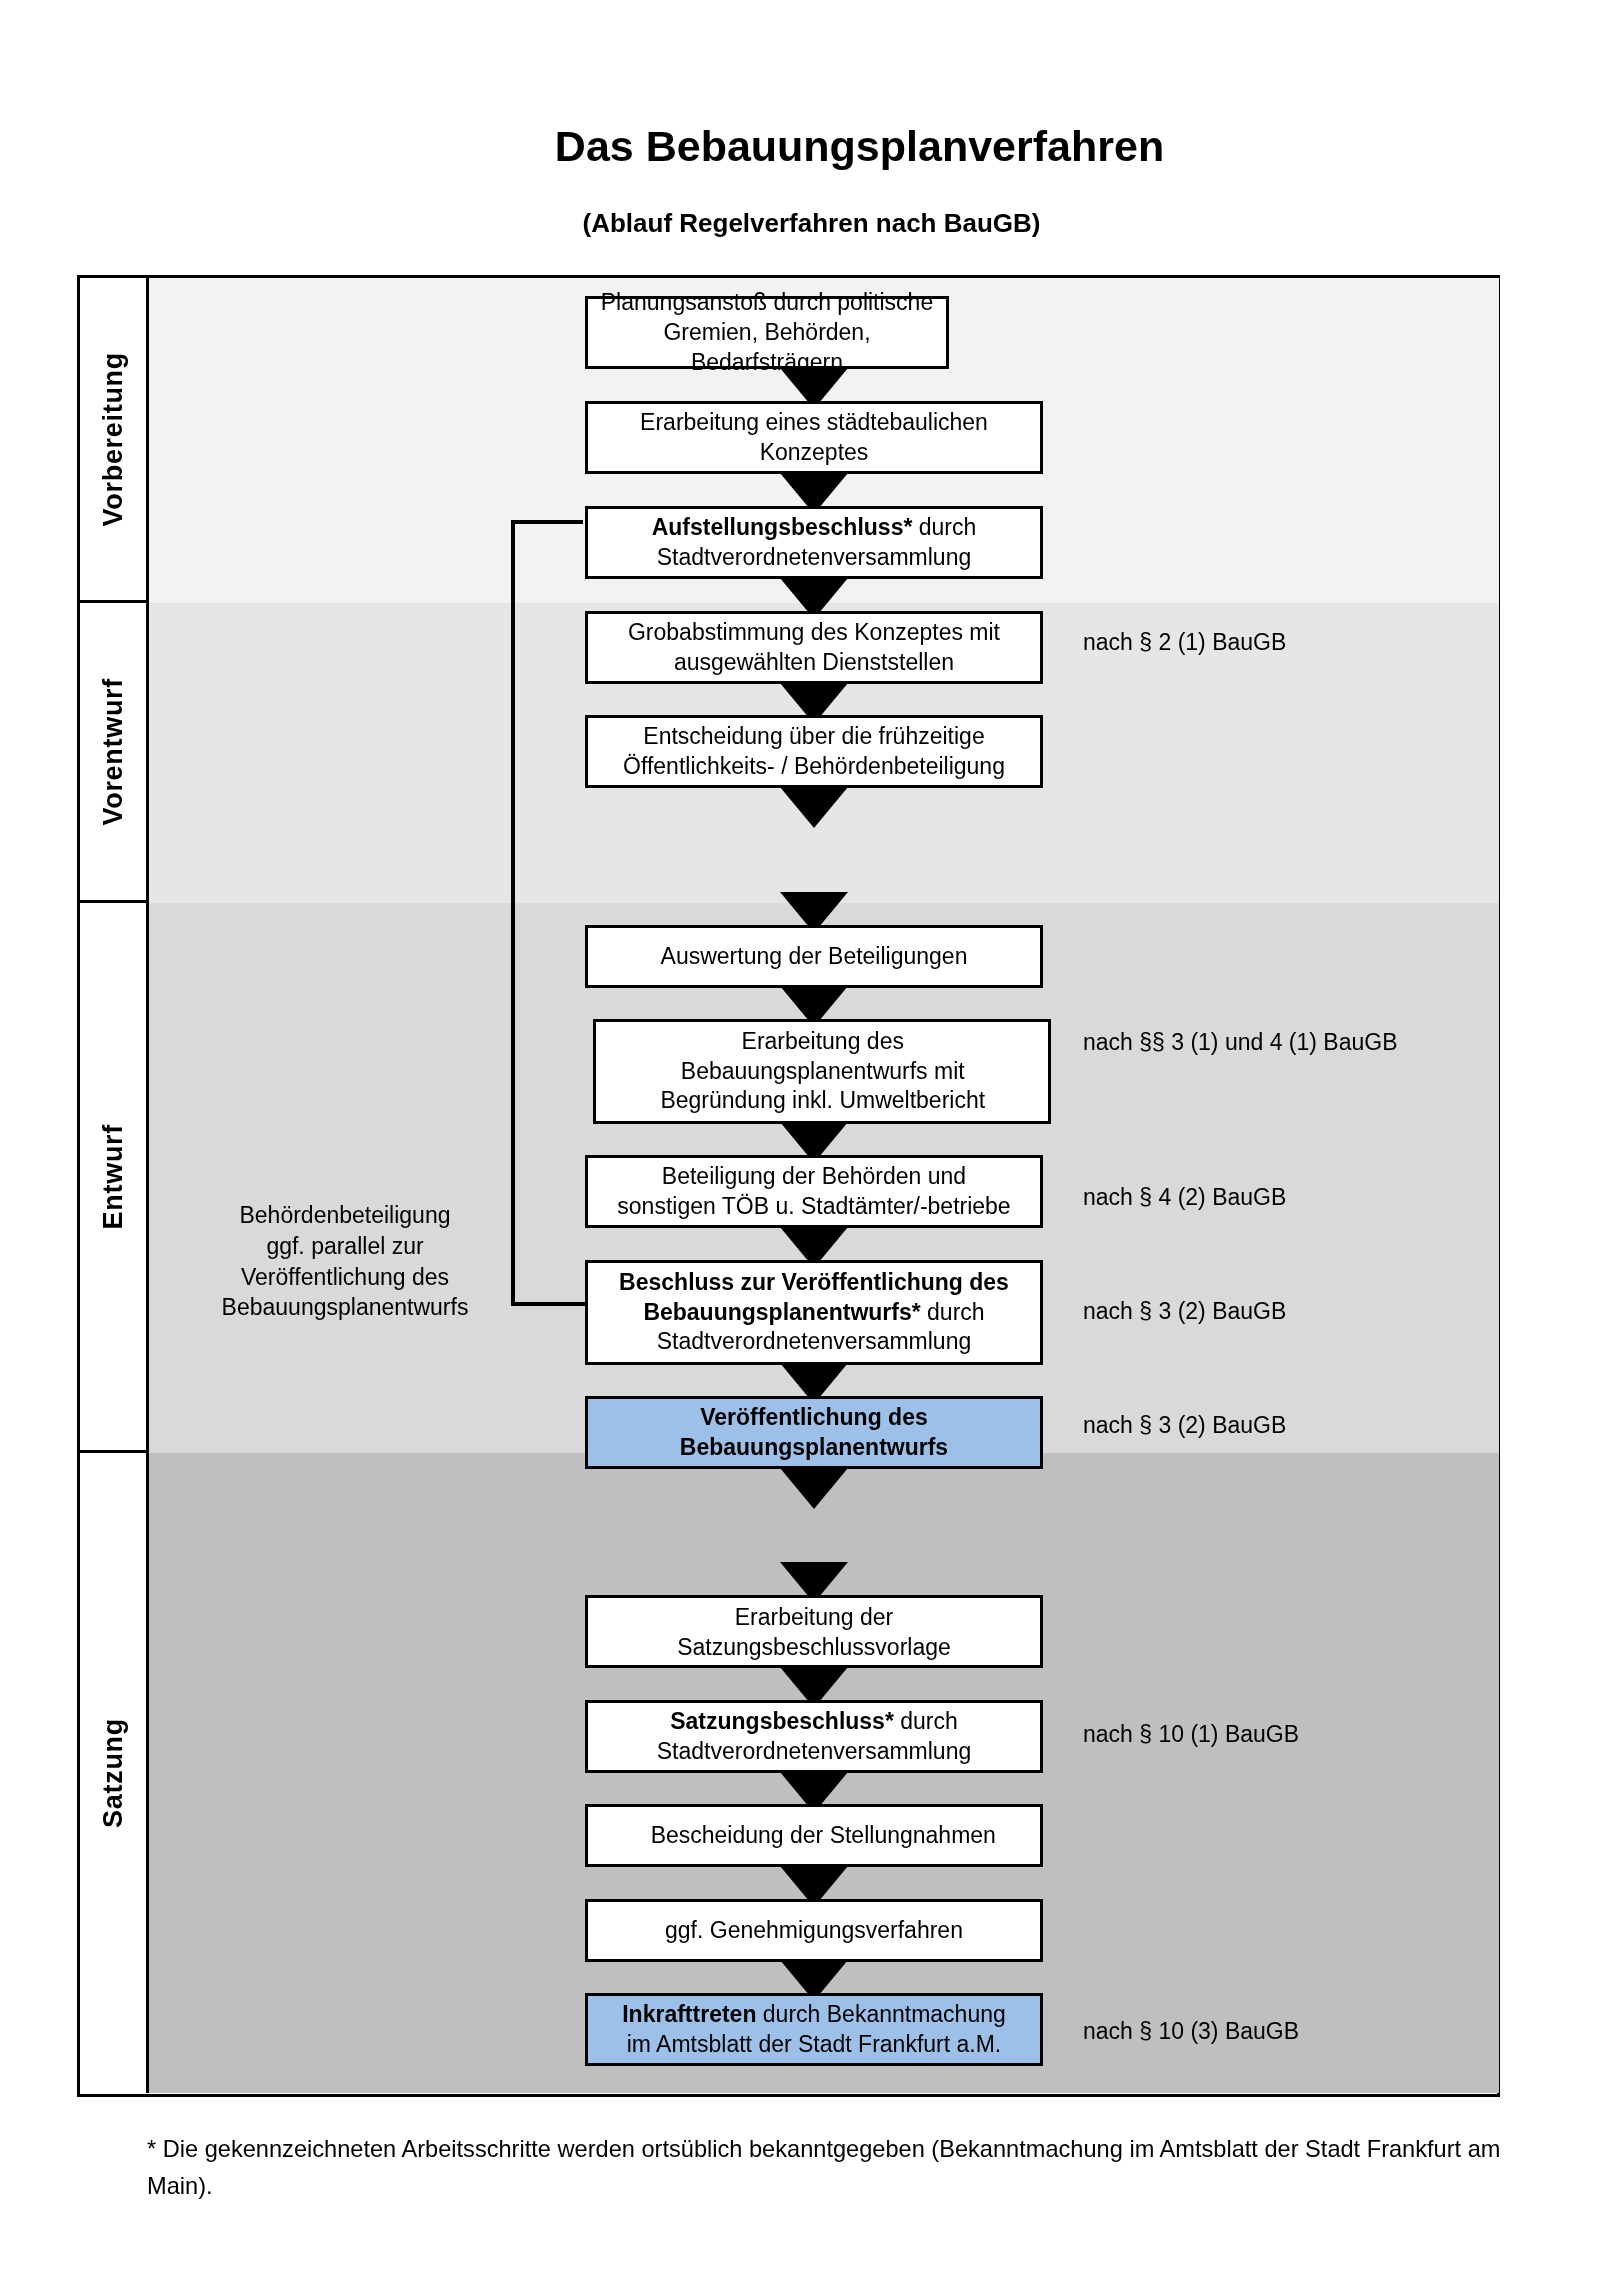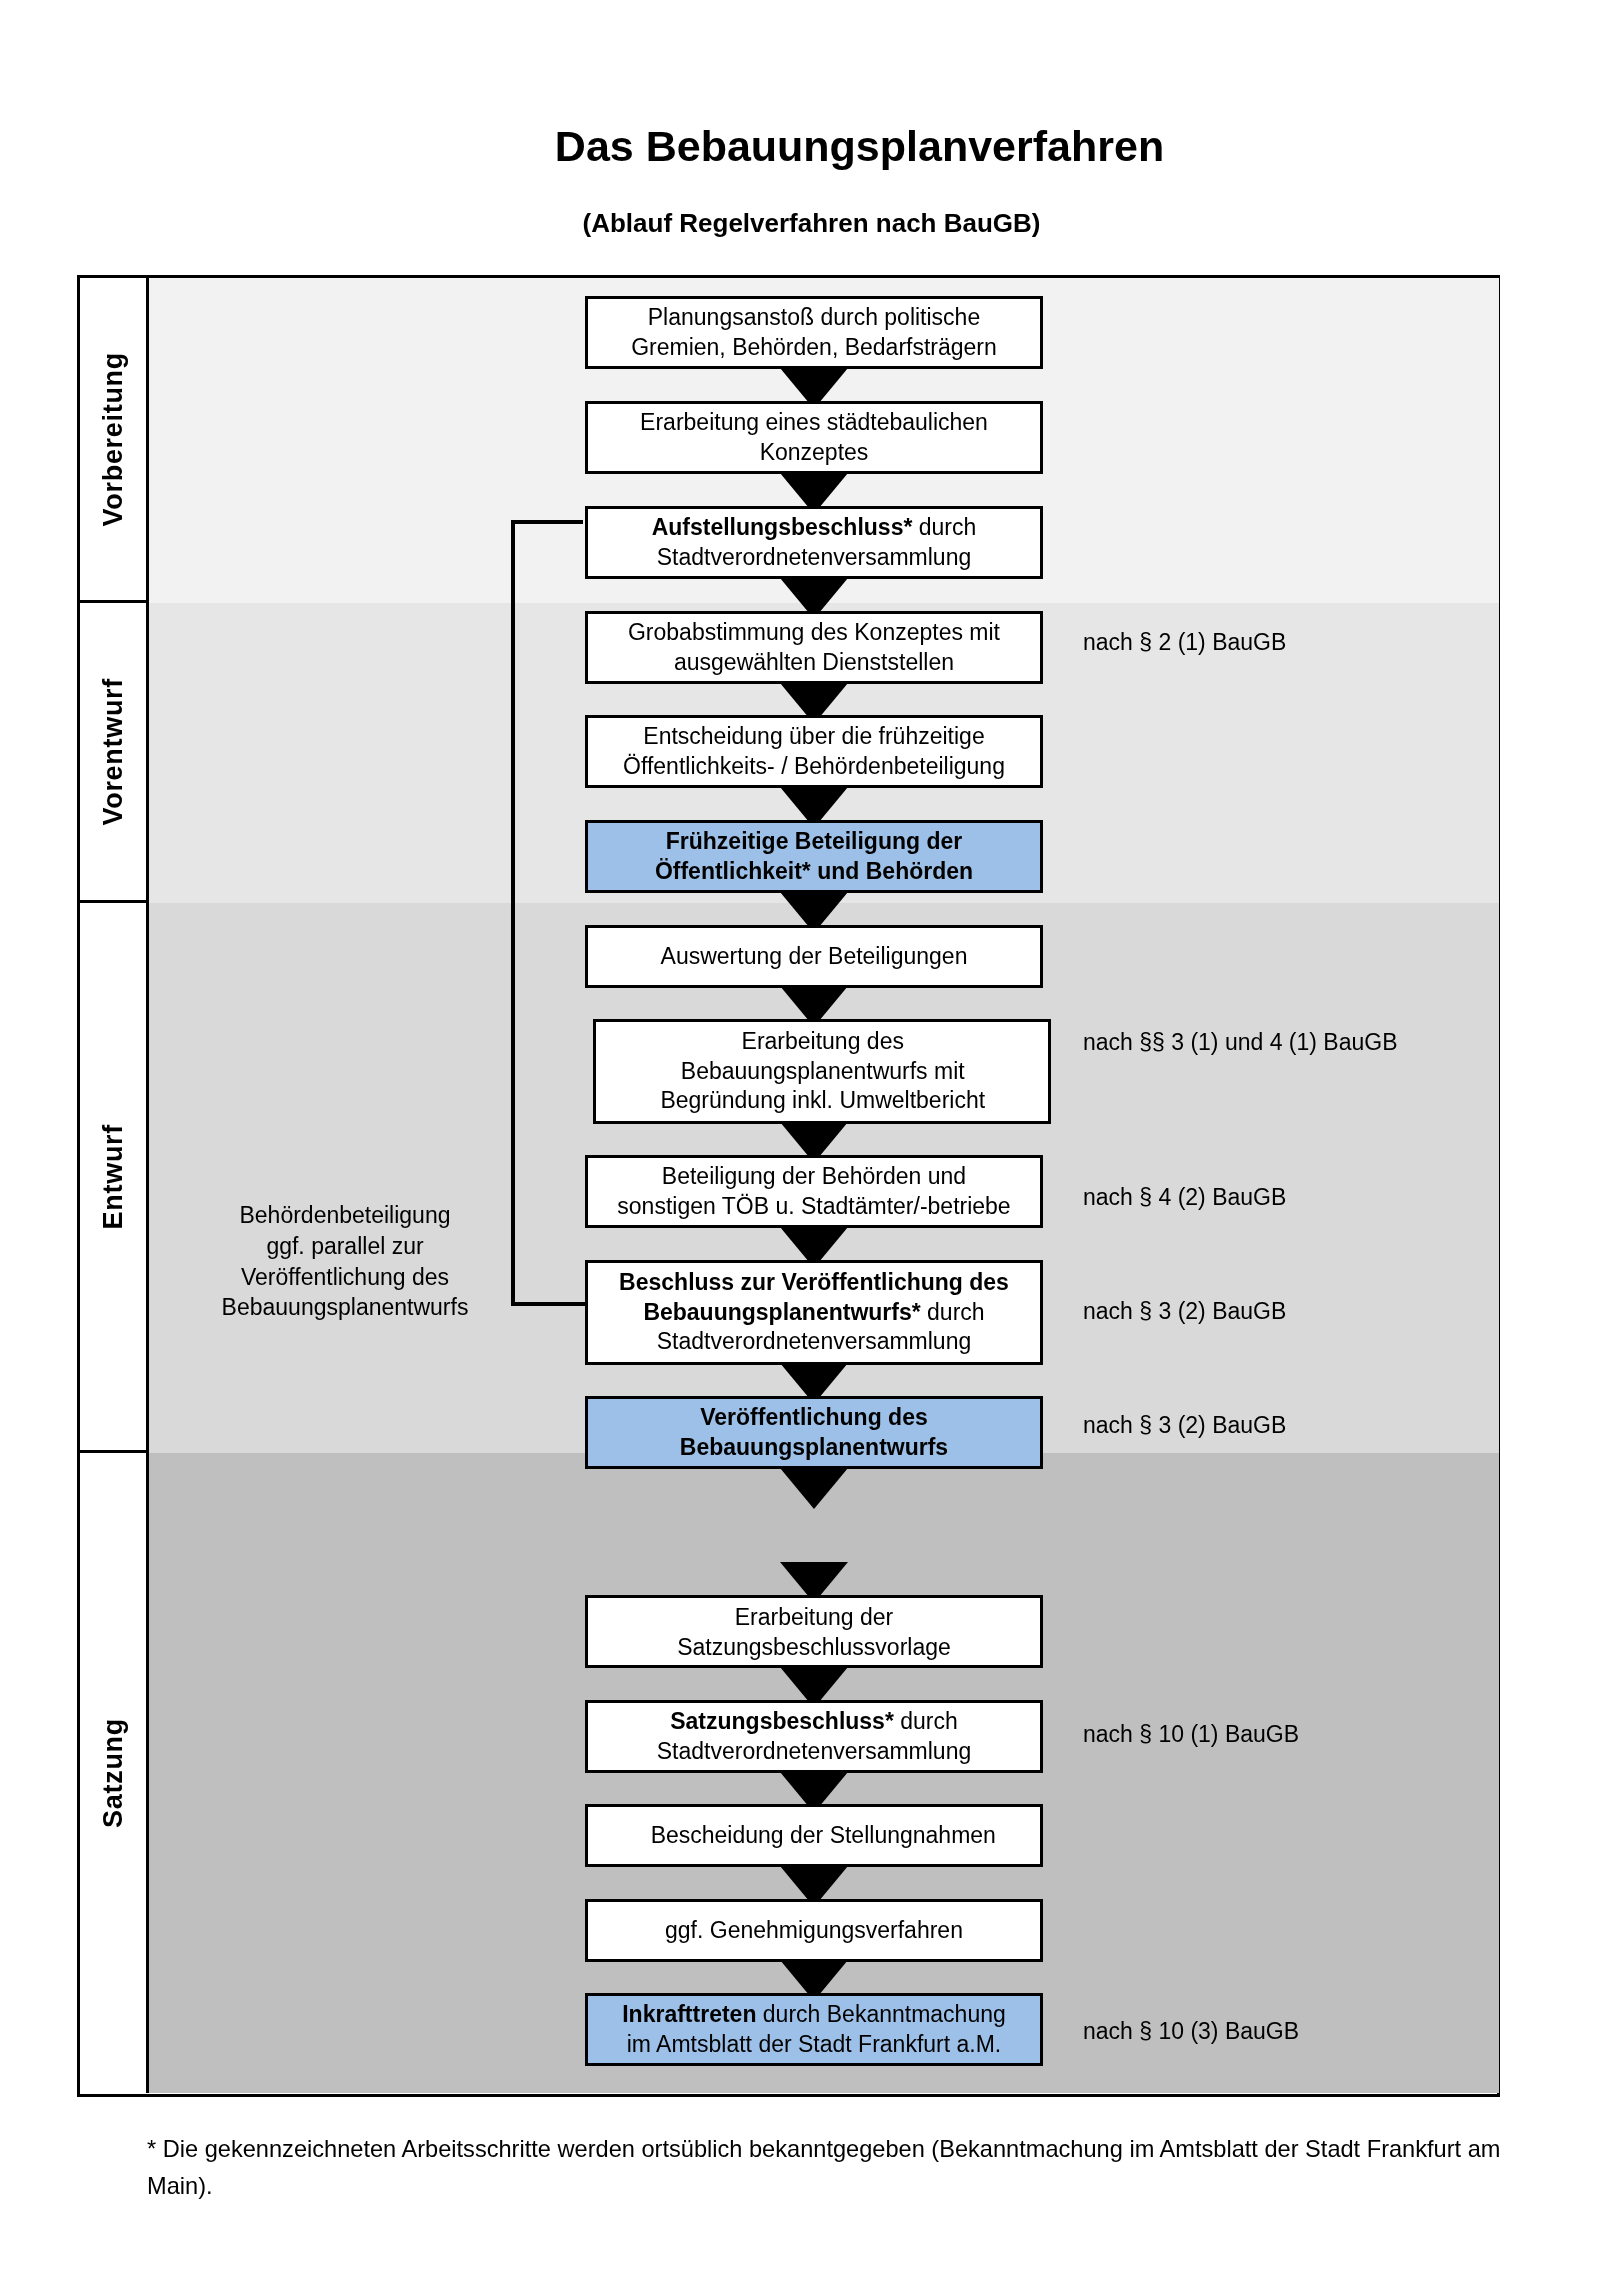--- a/index.html
+++ b/index.html
@@ -138,21 +138,21 @@
 
   <div class="loop-head" style="left:514px;top:1011px;"></div>
 
   <div class="sidenote" style="left:111px;top:922px;width:308px;">
     <div>Behördenbeteiligung</div>
     <div>ggf. parallel zur</div>
     <div>Veröffentlichung des</div>
     <div>Bebauungsplanentwurfs</div>
   </div>
 
-  <div class="node" style="left:505px;top:18.3px;width:458px;height:73px;">
+  <div class="node" style="left:505px;top:18.3px;width:364px;height:73px;">
     <div>
       <span>Planungsanstoß durch politische</span><br>
       <span>Gremien, Behörden, Bedarfsträgern</span>
     </div>
   </div>
   <div class="arrow" style="left:700px;top:90px;"></div>
 
   <div class="node" style="left:505px;top:123px;width:458px;height:73px;">
     <div>
       <span>Erarbeitung eines städtebaulichen</span><br>
@@ -178,26 +178,20 @@
   <div class="arrow" style="left:700px;top:405px;"></div>
 
   <div class="node" style="left:505px;top:437px;width:458px;height:73px;">
     <div>
       <span>Entscheidung über die frühzeitige</span><br>
       <span>Öffentlichkeits- / Behördenbeteiligung</span>
     </div>
   </div>
   <div class="arrow" style="left:700px;top:509px;"></div>
 
-  <div class="node blue" style="left:505px;top:542px;width:458px;height:73px;font-weight:bold;">
-    <div>
-      <span>Frühzeitige Beteiligung der</span><br>
-      <span>Öffentlichkeit* und Behörden</span>
-    </div>
-  </div>
   <div class="arrow" style="left:700px;top:614px;"></div>
 
   <div class="node" style="left:505px;top:647px;width:458px;height:63px;">
     <div>
       <span>Auswertung der Beteiligungen</span>
     </div>
   </div>
   <div class="arrow" style="left:700px;top:708px;"></div>
 
   <div class="node" style="left:513px;top:741px;width:458px;height:105px;padding-left:8px;">

